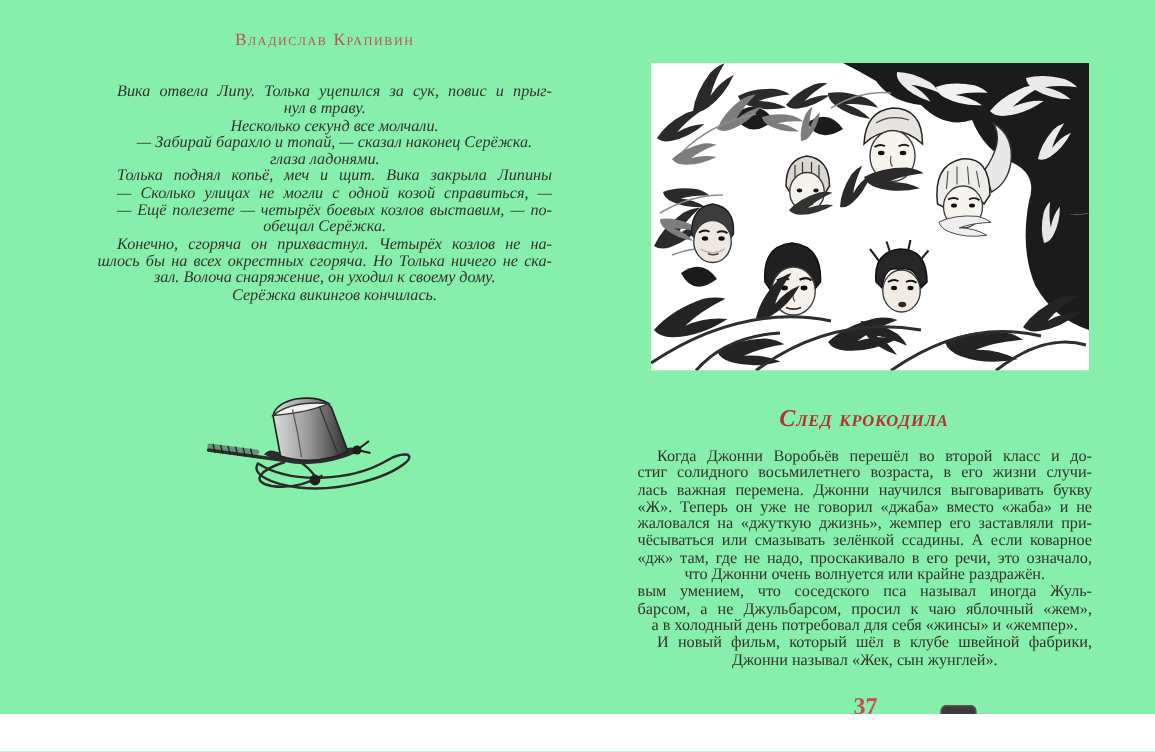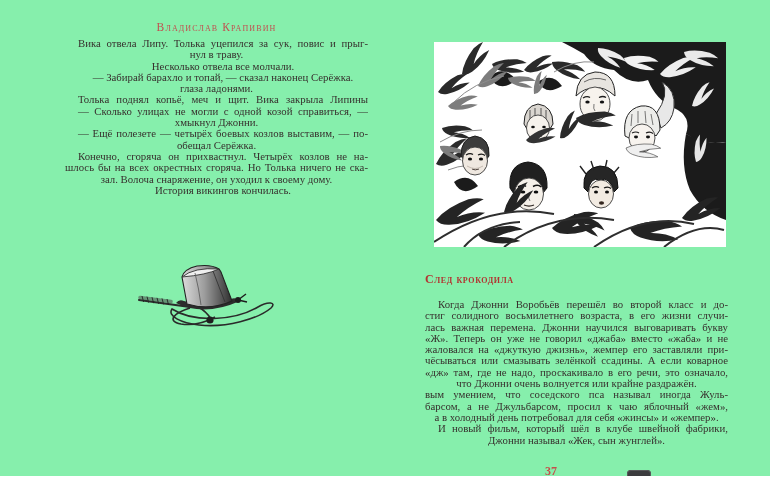--- a/index.html
+++ b/index.html
@@ -6,36 +6,36 @@
   .spread{
     position:relative;width:770px;height:476px;background:#86efac;overflow:hidden;
     font-family:"Liberation Serif",serif;
   }
   .running-header{
     position:absolute;left:65px;top:21px;width:303px;text-align:center;
     font-variant:small-caps;letter-spacing:1.1px;font-size:11.5px;line-height:12px;
     color:#c15150;font-weight:normal;
   }
   .bodytext{position:absolute;width:303px;color:#37312e;}
-  .left-body{left:65px;top:38px;}
+  .left-body{left:65px;top:56px;font-style:italic;}
   .right-body{left:425px;top:299px;}
   .bodytext .line{
     font-size:10.8px;line-height:11.3px;height:11.3px;overflow:hidden;
     letter-spacing:0;text-align:center;
   }
   .bodytext .line.just{text-align:justify;text-align-last:justify;}
   .bodytext .line.first{text-indent:13px;}
   .chapter-title{
-    position:absolute;left:425px;top:270px;width:302px;text-align:left;
-    font-variant:small-caps;font-weight:bold;font-size:12px;line-height:19px;
-    letter-spacing:0.6px;color:#b23431;
+    position:absolute;left:425px;top:270px;width:302px;text-align:center;
+    font-variant:small-caps;font-weight:bold;font-size:16px;line-height:19px;
+    letter-spacing:0.6px;color:#b23431;font-style:italic;
   }
   .folio{
-    position:absolute;left:545px;top:465px;width:40px;text-align:left;
-    color:#c4504b;font-weight:bold;font-size:12px;line-height:13px;
+    position:absolute;left:545px;top:465px;width:40px;text-align:right;
+    color:#c4504b;font-weight:bold;font-size:16px;line-height:13px;
   }
   .watermark{
     position:absolute;left:627px;top:470px;width:24px;height:27px;
     background:#3c3c3e;border-radius:4px;display:flex;align-items:center;justify-content:center;
     box-shadow:inset 0 0 0 1px #59595b;cursor:pointer;
   }
   .watermark span{
     color:#ffffff;font-family:"Liberation Sans",sans-serif;font-weight:bold;
     font-style:italic;font-size:15px;line-height:1;transform:translateX(-1px);
   }
@@ -46,32 +46,31 @@
 </head>
 <body>
 
 <div class="spread">
 
   <div class="running-header">Владислав Крапивин</div>
 
   <div class="bodytext left-body">
       <div class="line first just">Вика отвела Липу. Толька уцепился за сук, повис и прыг-</div>
       <div class="line">нул в траву.</div>
-      <div class="line first">Несколько отвела все молчали.</div>
+      <div class="line first">Несколько секунд все молчали.</div>
       <div class="line first">— Забирай барахло и топай, — сказал наконец Серёжка.</div>
       <div class="line">глаза ладонями.</div>
       <div class="line first just">Толька поднял копьё, меч и щит. Вика закрыла Липины</div>
       <div class="line first just">— Сколько улицах не могли с одной козой справиться, —</div>
-      <div class="line">хмыкнул Джонни.</div>
       <div class="line first just">— Ещё полезете — четырёх боевых козлов выставим, — по-</div>
       <div class="line">обещал Серёжка.</div>
       <div class="line first just">Конечно, сгоряча он прихвастнул. Четырёх козлов не на-</div>
       <div class="line just">шлось бы на всех окрестных сгоряча. Но Толька ничего не ска-</div>
       <div class="line">зал. Волоча снаряжение, он уходил к своему дому.</div>
-      <div class="line first">История викингов кончилась.</div>
+      <div class="line first">Серёжка викингов кончилась.</div>
     </div>
 
   <svg class="illu hat" width="148" height="72" viewBox="0 0 148 72">
     <defs>
       <linearGradient id="hg" x1="0" y1="0" x2="1" y2="0">
         <stop offset="0" stop-color="#dcdcdc"></stop>
           <stop offset="0.45" stop-color="#9c9c9c"></stop>
           <stop offset="1" stop-color="#2e2e2e"></stop>
       </linearGradient>
     </defs>

